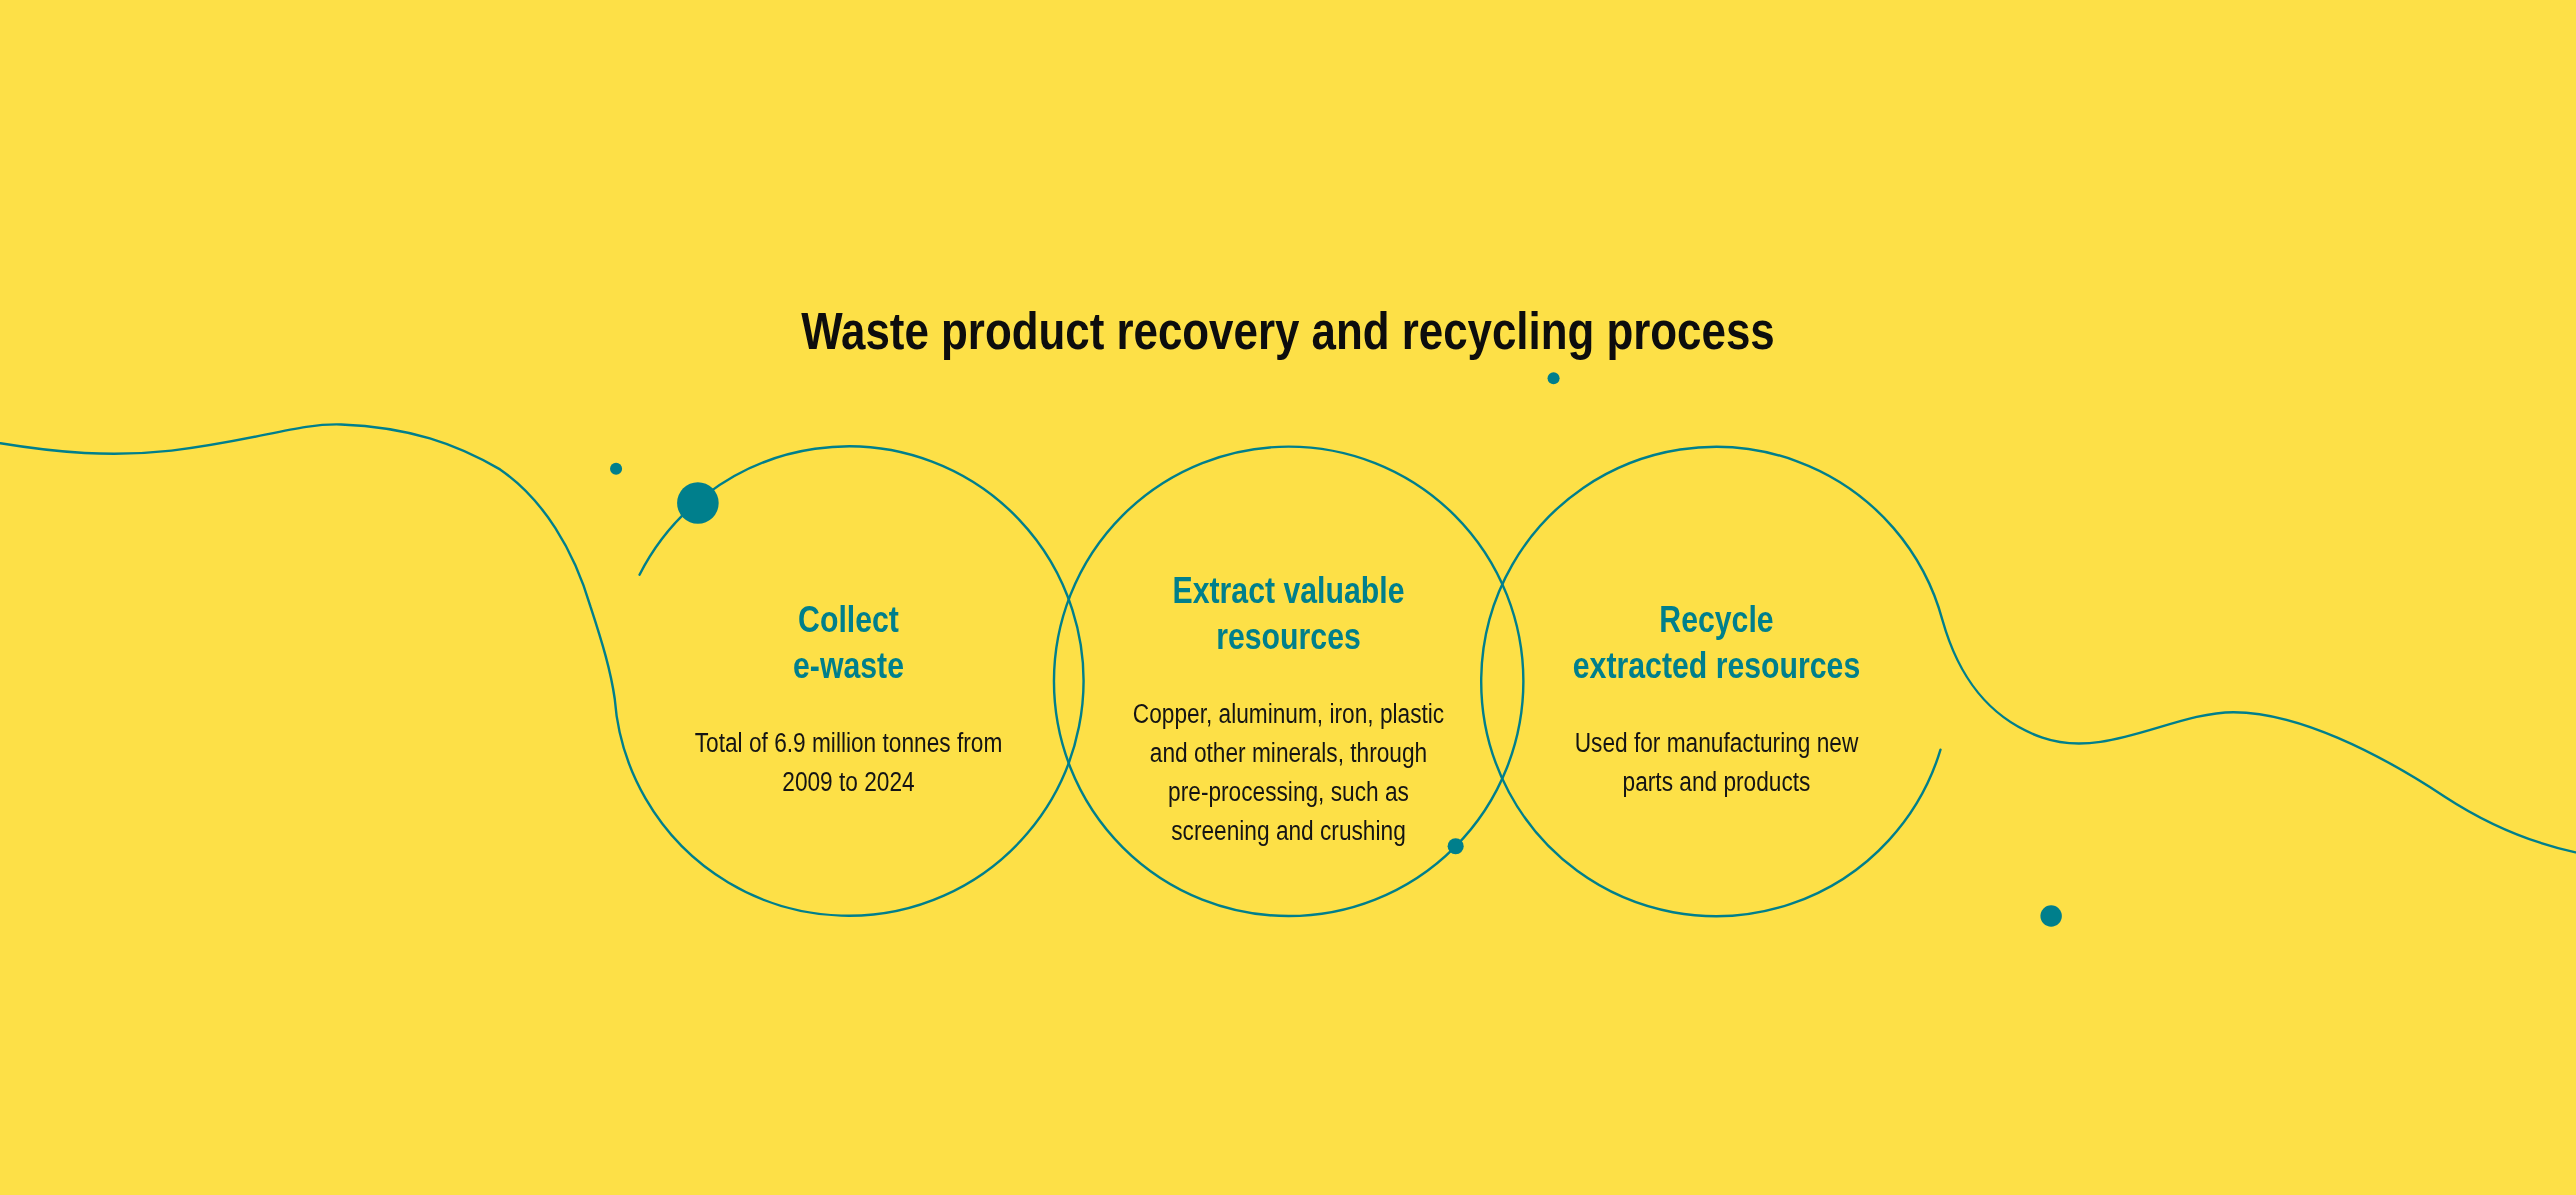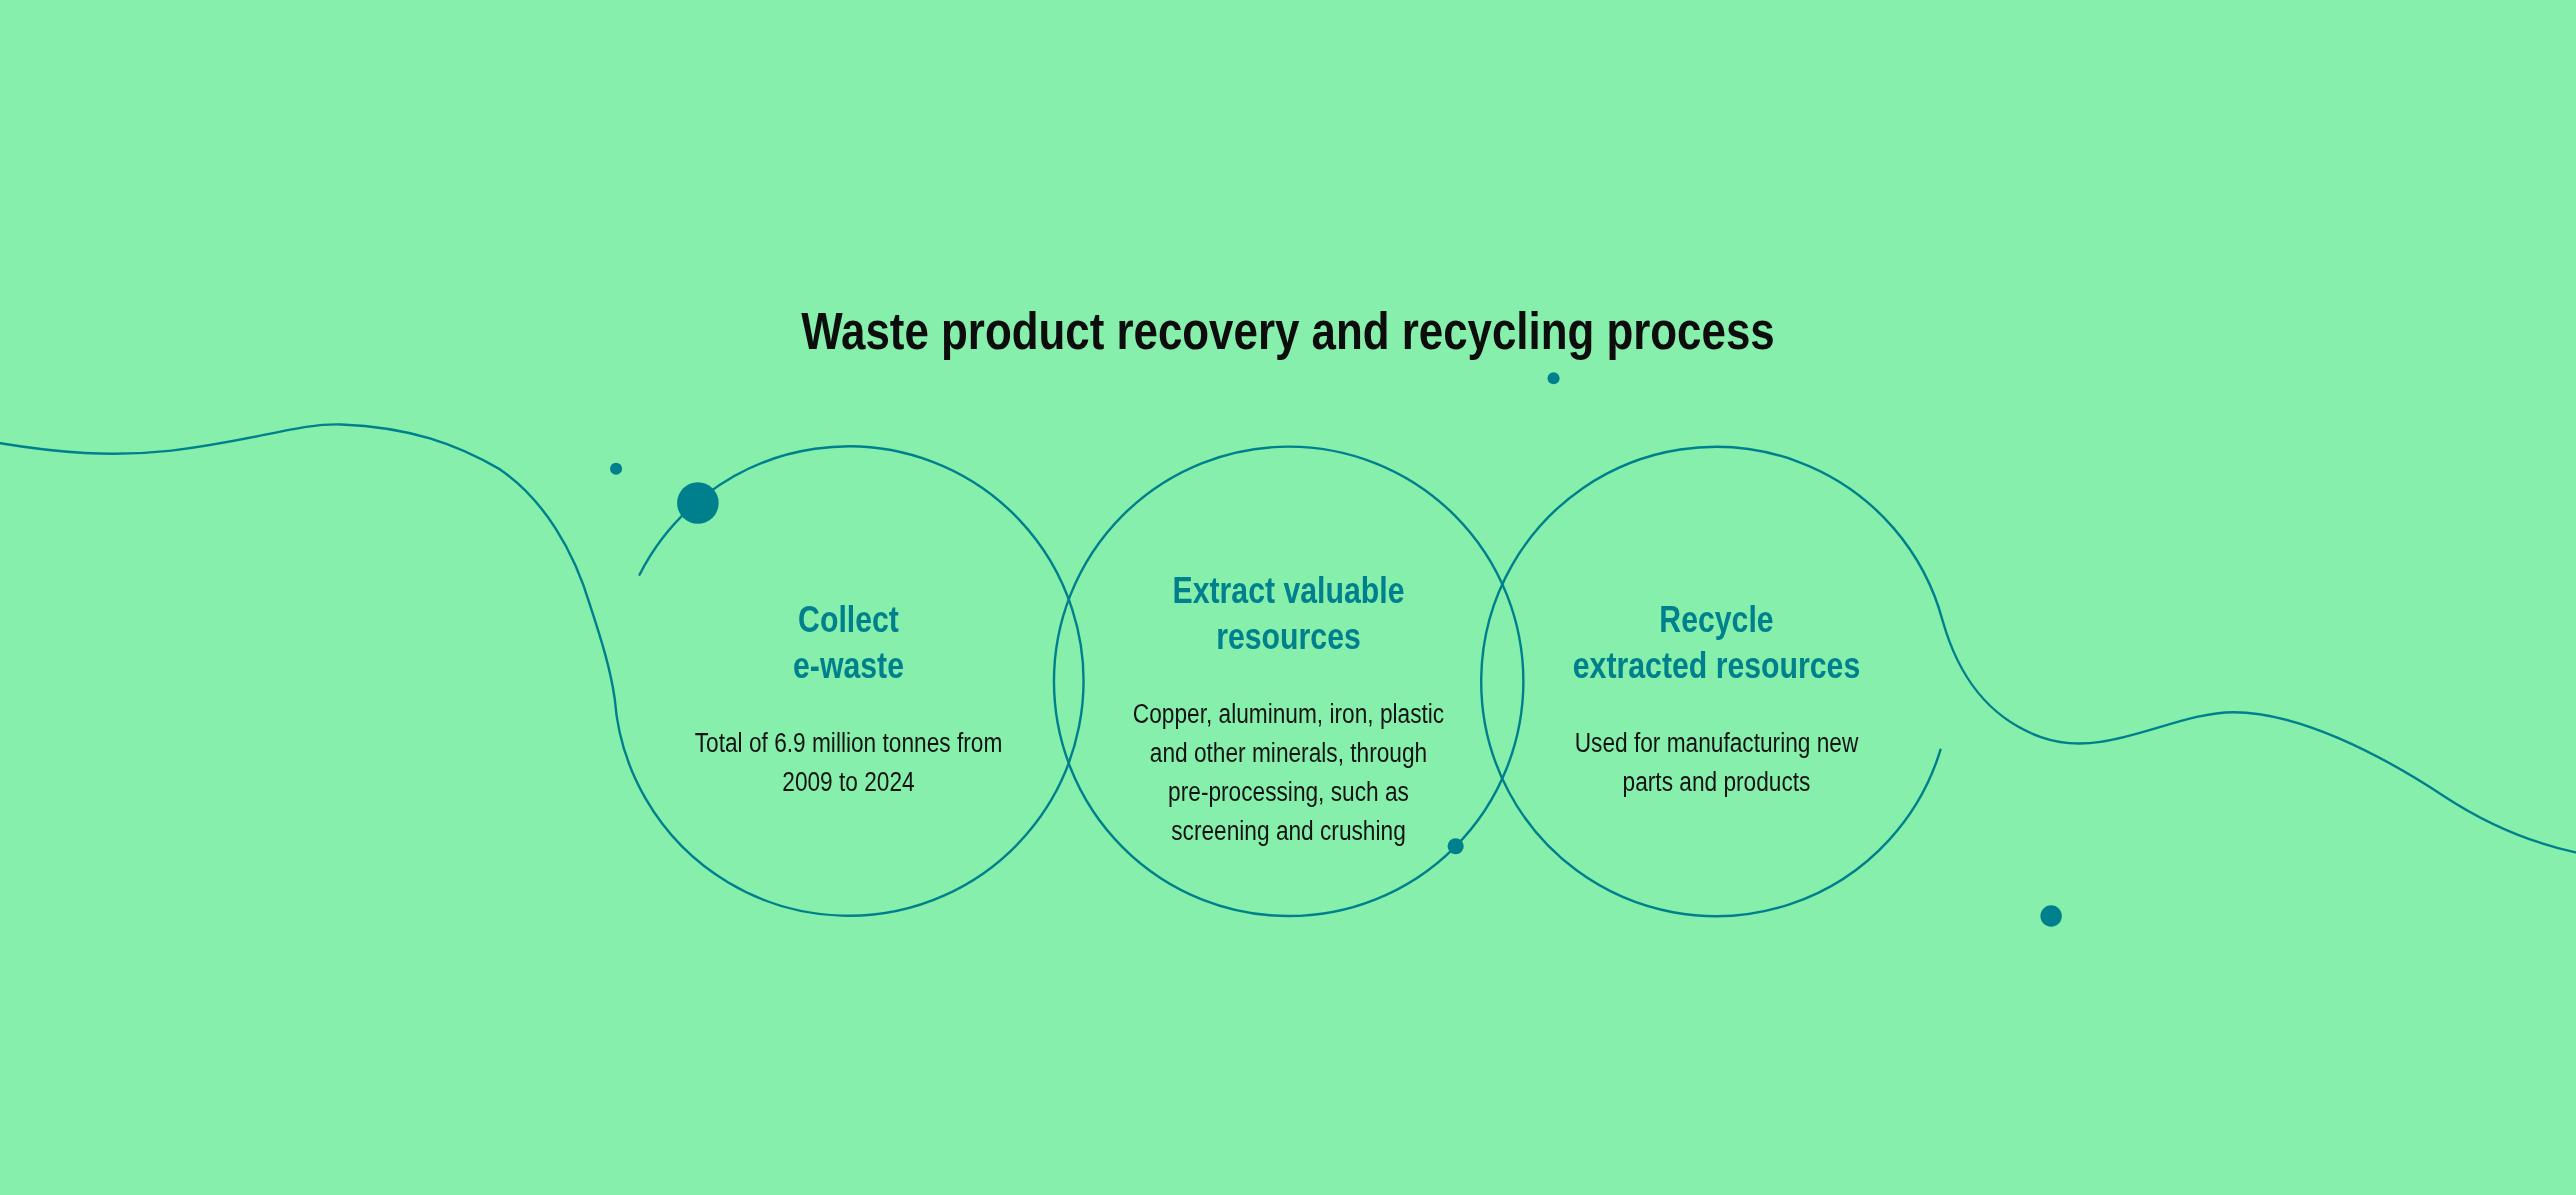--- a/index.html
+++ b/index.html
@@ -8,21 +8,21 @@
     width: 2576px;
     height: 1195px;
     overflow: hidden;
     background: #f5f5f5;
     font-family: "Liberation Sans", sans-serif;
   }
   .canvas {
     position: relative;
     width: 2576px;
     height: 1195px;
-    background: #86efac;
+    background: #fde047;
   }
   .flow-svg {
     position: absolute;
     left: 0; top: 0;
     width: 2576px;
     height: 1195px;
   }
   .page-title {
     position: absolute;
     left: 0;

